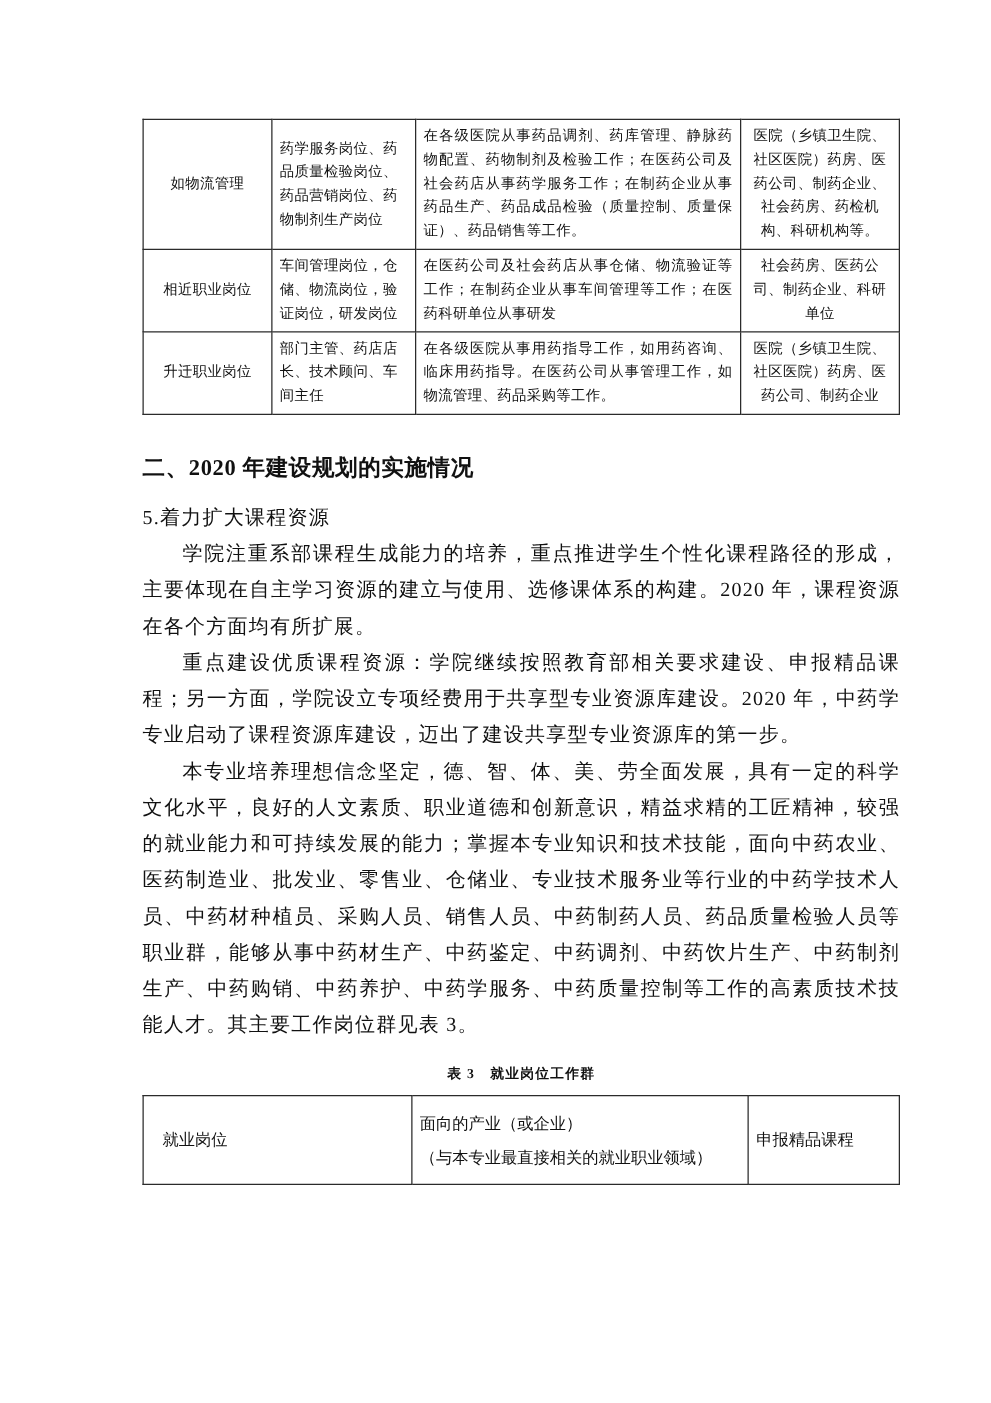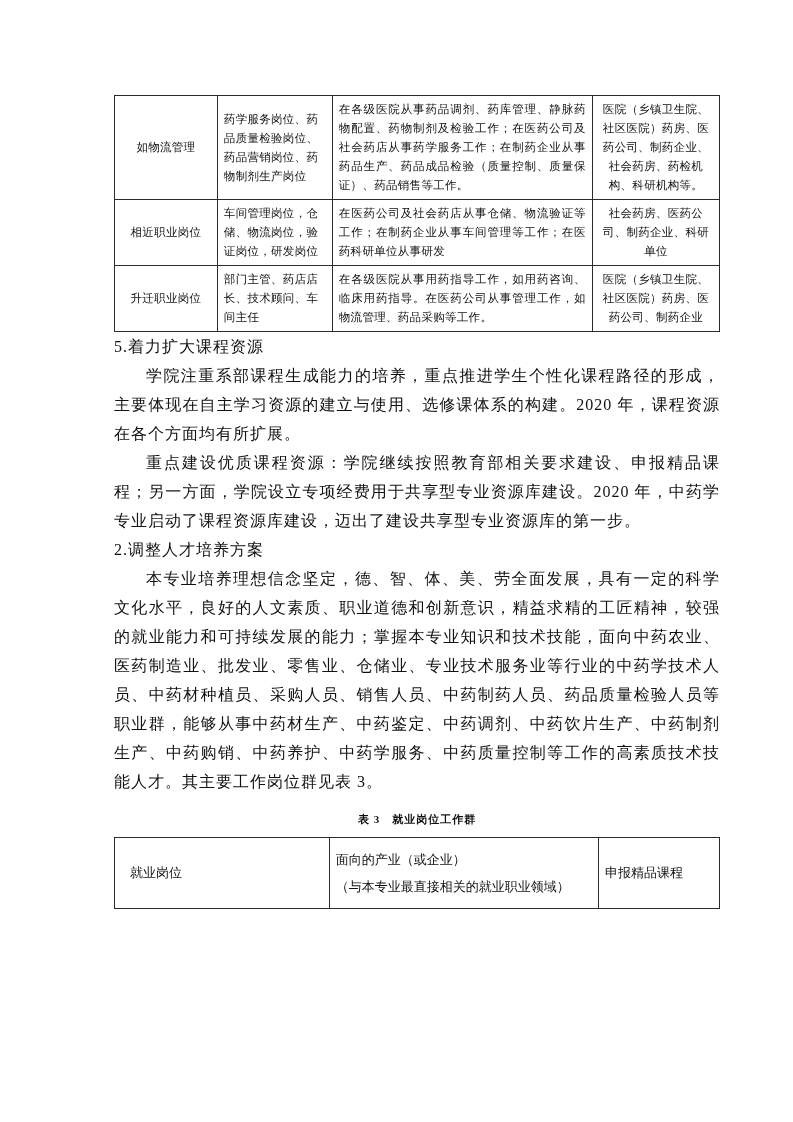--- a/index.html
+++ b/index.html
@@ -74,26 +74,26 @@
       </tr>
       <tr>
         <td class="c1">升迁职业岗位</td>
         <td class="c2">部门主管、药店店长、技术顾问、车间主任</td>
         <td class="c3">在各级医院从事用药指导工作，如用药咨询、临床用药指导。在医药公司从事管理工作，如物流管理、药品采购等工作。</td>
         <td class="c4">医院（乡镇卫生院、社区医院）药房、医药公司、制药企业</td>
       </tr>
     </tbody>
   </table>
 
+  <h2 class="heading">二、2020 年建设规划的实施情况</h2>
 
   <p class="body-text">5.着力扩大课程资源</p>
   <p class="body-text indent">学院注重系部课程生成能力的培养，重点推进学生个性化课程路径的形成，主要体现在自主学习资源的建立与使用、选修课体系的构建。2020 年，课程资源在各个方面均有所扩展。</p>
   <p class="body-text indent">重点建设优质课程资源：学院继续按照教育部相关要求建设、申报精品课程；另一方面，学院设立专项经费用于共享型专业资源库建设。2020 年，中药学专业启动了课程资源库建设，迈出了建设共享型专业资源库的第一步。</p>
 
-  <p class="body-text">2.调整人才培养方案</p>
   <p class="body-text indent">本专业培养理想信念坚定，德、智、体、美、劳全面发展，具有一定的科学文化水平，良好的人文素质、职业道德和创新意识，精益求精的工匠精神，较强的就业能力和可持续发展的能力；掌握本专业知识和技术技能，面向中药农业、医药制造业、批发业、零售业、仓储业、专业技术服务业等行业的中药学技术人员、中药材种植员、采购人员、销售人员、中药制药人员、药品质量检验人员等职业群，能够从事中药材生产、中药鉴定、中药调剂、中药饮片生产、中药制剂生产、中药购销、中药养护、中药学服务、中药质量控制等工作的高素质技术技能人才。其主要工作岗位群见表 3。</p>
 
   <p class="caption">表 3　就业岗位工作群</p>
 
   <table class="t3">
     <tbody>
       <tr>
         <td class="c1">就业岗位</td>
         <td class="c2">
           <div>面向的产业（或企业）</div>

